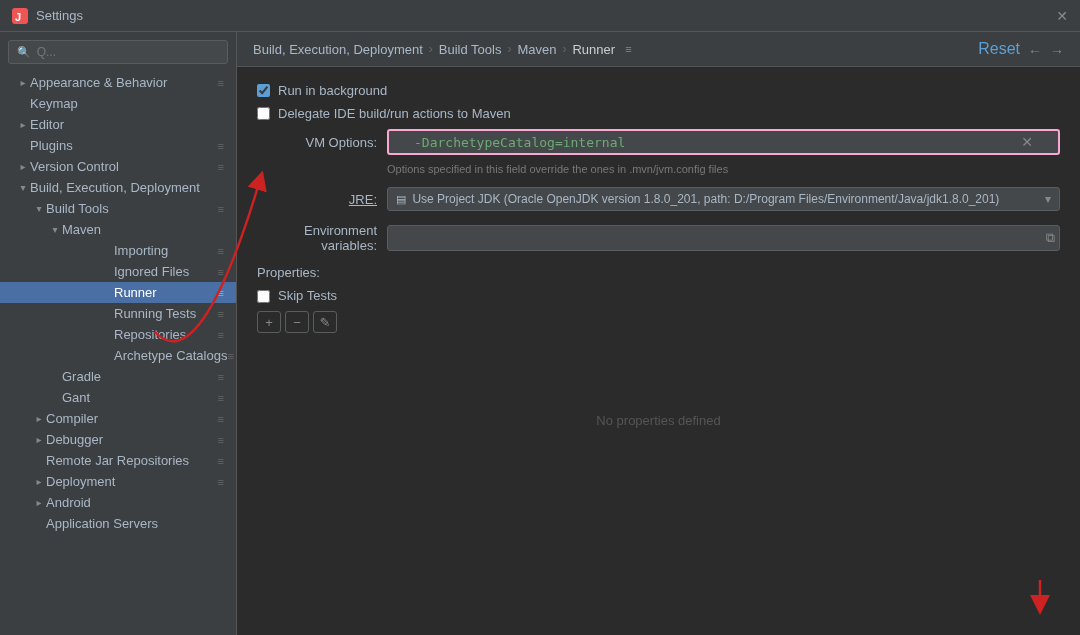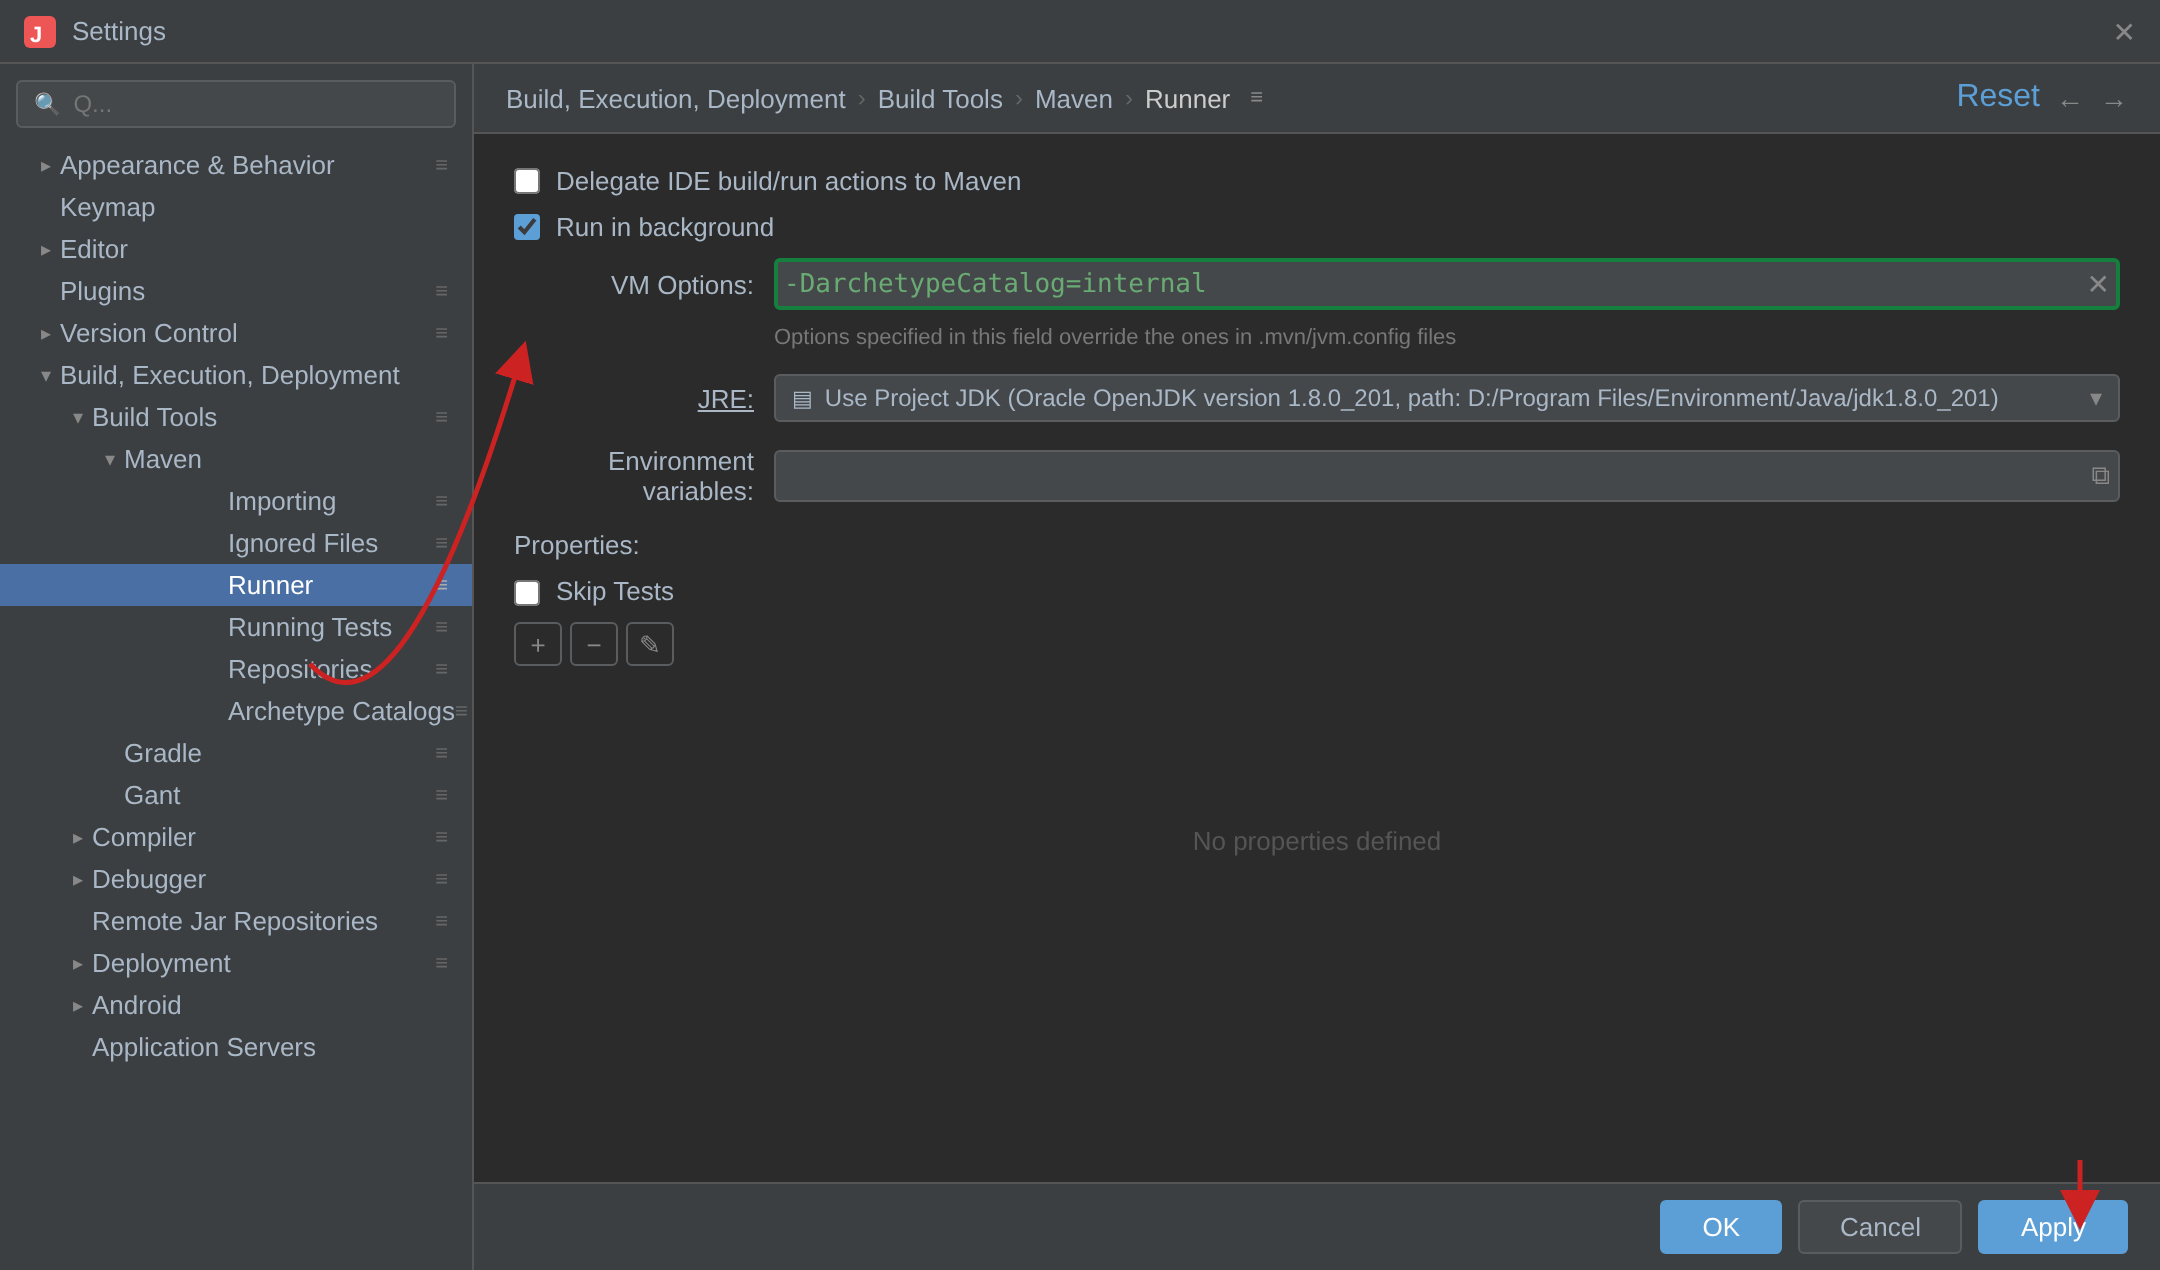--- a/index.html
+++ b/index.html
@@ -205,26 +205,26 @@
       gap: 10px;
     }
     .form-label {
       width: 120px;
       color: #a9b7c6;
       flex-shrink: 0;
       text-align: right;
     }
     .vm-options-field {
       flex: 1;
-      border: 2px solid #15803d;
+      border: 2px solid #f9a8d4;
       border-radius: 3px;
       background: #45484a;
       display: flex;
       align-items: center;
-      padding: 3px 3px;
+      padding: 3px 25px;
       position: relative;
     }
     .vm-options-field input {
       background: transparent;
       border: none;
       outline: none;
       color: #6aab73;
       font-family: "Consolas", monospace;
       font-size: 13px;
       flex: 1;
@@ -527,27 +527,27 @@
       <div class="nav-buttons">
         <span class="reset-btn">Reset</span>
         <span class="nav-btn">←</span>
         <span class="nav-btn">→</span>
       </div>
     </div>
 
     <div class="settings-content">
 
       <div class="checkbox-row">
+        <input type="checkbox" checked="" style="">
+        <label>Run in background</label>
+      </div>
+
+      <div class="checkbox-row">
         <input type="checkbox" style="">
         <label>Delegate IDE build/run actions to Maven</label>
-      </div>
-
-      <div class="checkbox-row">
-        <input type="checkbox" checked="" style="">
-        <label>Run in background</label>
       </div>
 
       <div class="form-row">
         <span class="form-label">VM Options:</span>
         <div class="vm-options-field">
           <input type="text" value="-DarchetypeCatalog=internal" style="">
           <span class="vm-clear-btn">✕</span>
         </div>
       </div>
       <div class="hint-text">Options specified in this field override the ones in .mvn/jvm.config files</div>
@@ -576,25 +576,20 @@
         </div>
         <div class="props-toolbar">
           <button class="props-toolbar-btn">+</button>
           <button class="props-toolbar-btn">−</button>
           <button class="props-toolbar-btn">✎</button>
         </div>
         <div class="no-props-text">No properties defined</div>
       </div>
     </div>
 
-    <div class="bottom-bar">
-      <button class="btn btn-ok">OK</button>
-      <button class="btn btn-cancel">Cancel</button>
-      <button class="btn btn-apply">Apply</button>
-    </div>
   </div>
 </div>
 
 <svg style="position:fixed;top:0;left:0;width:1080px;height:635px;pointer-events:none;z-index:999;" viewBox="0 0 1080 635">
 
   <defs>
     <marker id="arrowhead" markerWidth="8" markerHeight="8" refX="4" refY="4" orient="auto">
       <polygon points="0 0, 8 4, 0 8" fill="#cc2222"></polygon>
     </marker>
   </defs>

